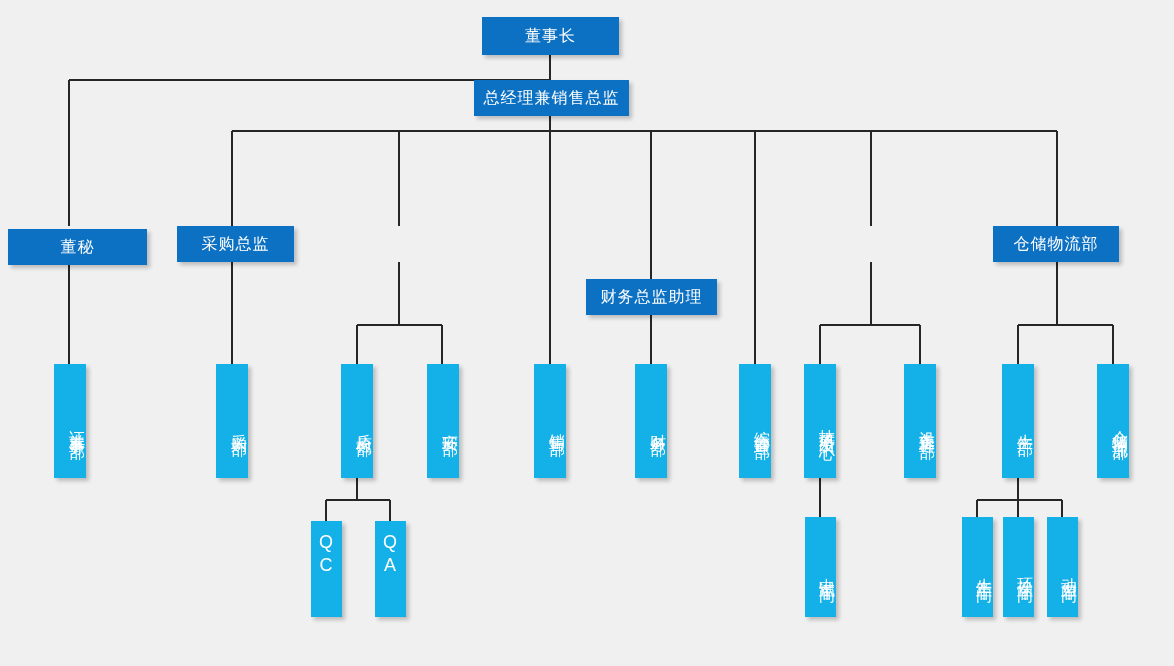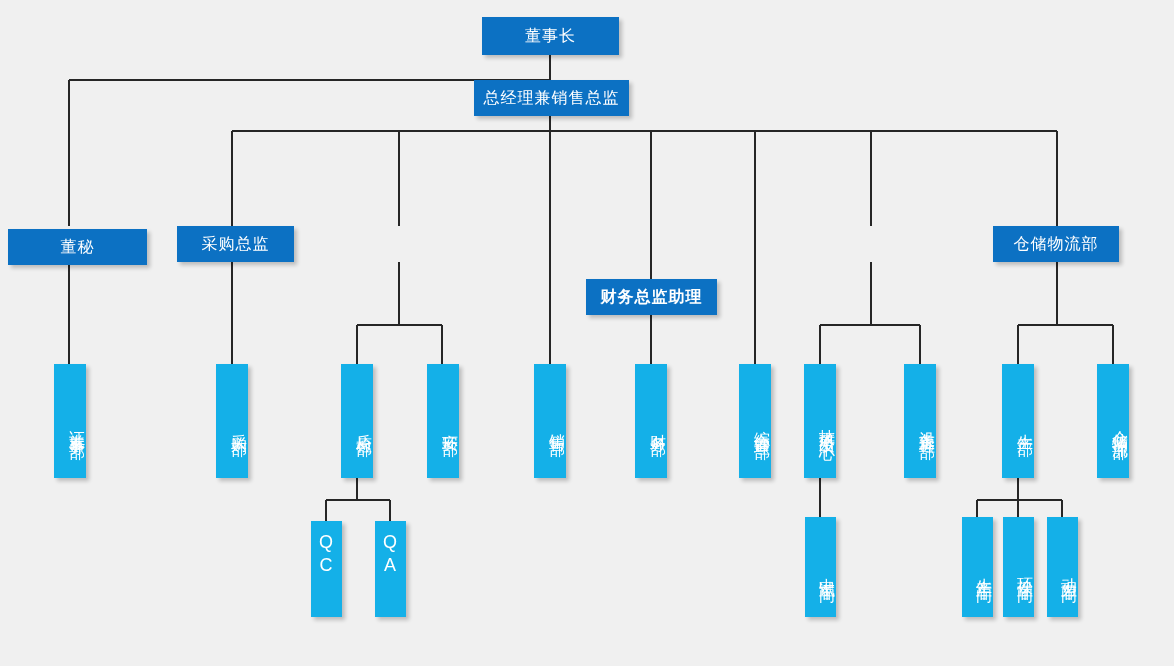--- a/index.html
+++ b/index.html
@@ -124,21 +124,21 @@
 
   <div class="node exec" style="left:8px;top:229px;width:139px;height:36px;">
     <span>董秘</span>
   </div>
 
   <div class="node exec" style="left:177px;top:226px;width:117px;height:36px;">
     <span>采购总监</span>
   </div>
 
 
-  <div class="node exec" style="left:586px;top:279px;width:131px;height:36px;font-weight:bold;">
+  <div class="node exec" style="left:586px;top:279px;width:131px;height:36px;">
     <span>财务总监助理</span>
   </div>
 
 
   <div class="node exec" style="left:993px;top:226px;width:126px;height:36px;">
     <span>仓储物流部</span>
   </div>
 
   <div class="node dept" style="left:54px;top:364px;width:32px;height:114px;">
     <span>证券事务部</span>

